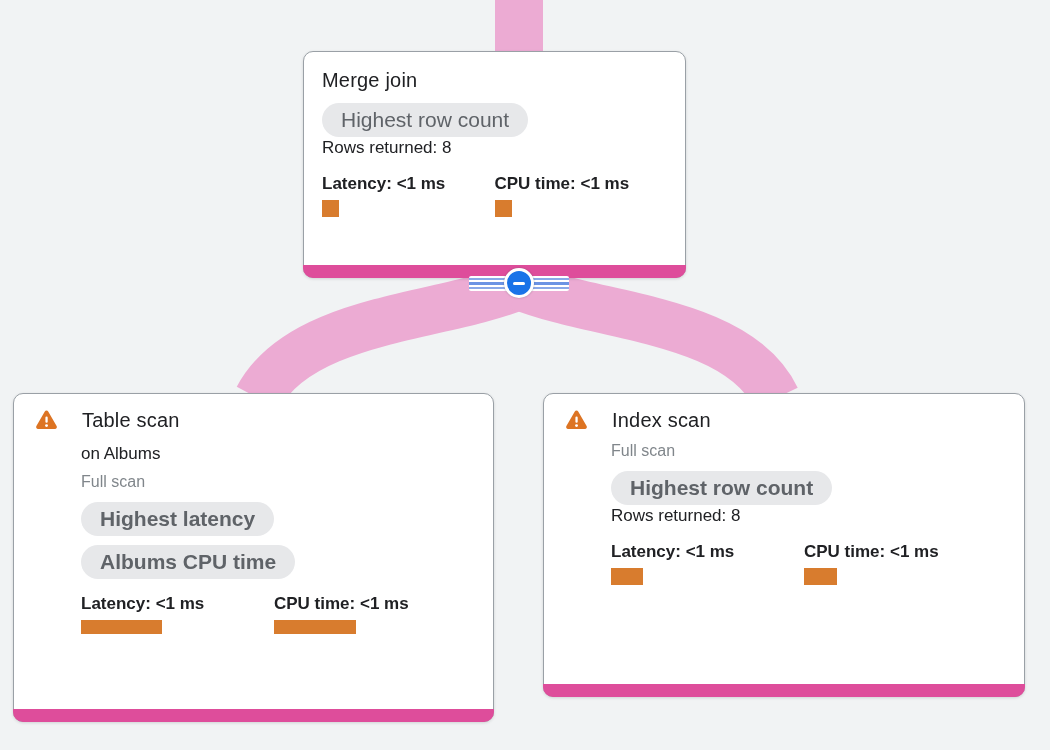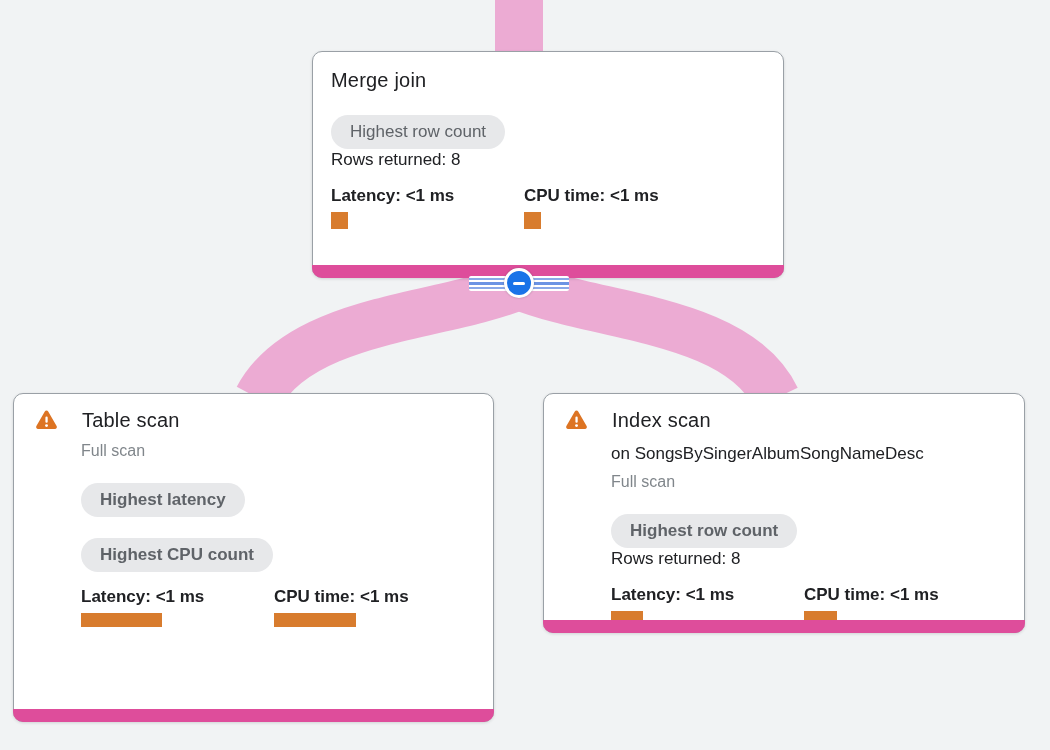--- a/index.html
+++ b/index.html
@@ -21,21 +21,21 @@
   }
   .card-inner{padding:14px 18px 0 18px;}
   .scan-inner{padding:12px 8px 0 20px;}
   .card-header{display:flex;align-items:center;gap:23px;}
   .card-title{font-size:20px;font-weight:500;letter-spacing:.2px;color:var(--text-primary);line-height:28px;}
   .scan-body{margin-left:47px;}
   .subtitle{font-size:17px;line-height:22px;margin-top:9px;color:var(--text-primary);}
   .scan-type{font-size:16px;line-height:22px;margin-top:6px;color:var(--text-secondary);}
   .badge{
     display:inline-block;background:var(--badge-bg);color:var(--badge-text);
-    font-size:17px;line-height:22px;padding:6px 19px;border-radius:18px;margin-top:21px;
+    font-size:21px;line-height:22px;padding:6px 19px;border-radius:18px;margin-top:9px;
   }
   .badge-stack .badge{display:table;font-weight:bold;}
   .rows-returned{font-size:17px;line-height:22px;}
   .metrics{display:flex;margin-top:14px;}
   .metric{width:193px;}
   .metric-label{font-size:17px;line-height:22px;font-weight:bold;}
   .metric-bar{background:var(--metric-orange);margin-top:5px;}
   .collapse-widget{position:absolute;z-index:3;left:469px;top:276px;width:100px;height:15px;}
   .collapse-track{
     position:absolute;left:0;top:0;width:100px;height:15px;border-radius:2px;
@@ -49,23 +49,23 @@
       #ffffff 13px,#ffffff 15px);
   }
   .collapse-button{
     position:absolute;left:35px;top:-8px;width:24px;height:24px;border-radius:50%;
     background:var(--collapse-blue);border:3px solid #ffffff;
     box-shadow:0 0 2px rgba(60,64,67,.4);
   }
   .minus-glyph{position:absolute;left:6px;top:10.5px;width:12px;height:3px;border-radius:2px;background:#ffffff;}
   .warning-icon{flex:0 0 auto;width:25px;height:22px;}
   
-  #merge-card{left:312px;top:51px;width:472px;height:227px;}
+  #merge-card{left:303px;top:51px;width:383px;height:227px;}
   #table-card{left:13px;top:393px;width:481px;height:329px;}
-  #index-card{left:543px;top:393px;width:482px;height:240px;}
+  #index-card{left:543px;top:393px;width:482px;height:304px;}
 </style>
 </head>
 <body>
 
 <div class="canvas">
 
   <svg class="edge-layer" width="1050" height="750">
     <rect x="495" y="0" width="48" height="56" style="fill:var(--edge-pink)"></rect>
     <path d="M 519 286 C 440 318, 300 318, 258 398" fill="none" style="stroke:var(--edge-pink)" stroke-width="48"></path>
     <path d="M 519 286 C 598 318, 738 318, 776 398" fill="none" style="stroke:var(--edge-pink)" stroke-width="48"></path>
@@ -101,24 +101,25 @@
     <div class="scan-inner">
       <div class="card-header">
         <svg class="warning-icon" viewBox="0 0 24 22">
           <path d="M10.3 2.4 L1.9 17.1 a1.95 1.95 0 0 0 1.7 2.95 H20.4 a1.95 1.95 0 0 0 1.7 -2.95 L13.7 2.4 a1.95 1.95 0 0 0 -3.4 0 Z" style="fill:var(--warning-orange)"></path>
           <rect x="10.9" y="7.6" width="2.3" height="6.2" rx="1.1" fill="#ffffff"></rect>
           <circle cx="12.05" cy="16.6" r="1.45" fill="#ffffff"></circle>
         </svg>
         <div class="card-title">Table scan</div>
       </div>
       <div class="scan-body">
+        <div class="subtitle">on Albums</div>
         <div class="scan-type">Full scan</div>
         <div class="badge-stack">
           <span class="badge">Highest latency</span>
-          <span class="badge">Highest CPU count</span>
+          <span class="badge">Albums CPU time</span>
         </div>
         <div class="metrics">
           <div class="metric">
             <div class="metric-label">Latency: &lt;1 ms</div>
             <div class="metric-bar" style="width:81px;height:14px"></div>
           </div>
           <div class="metric">
             <div class="metric-label">CPU time: &lt;1 ms</div>
             <div class="metric-bar" style="width:82px;height:14px"></div>
           </div>
@@ -132,21 +133,20 @@
     <div class="scan-inner">
       <div class="card-header">
         <svg class="warning-icon" viewBox="0 0 24 22">
           <path d="M10.3 2.4 L1.9 17.1 a1.95 1.95 0 0 0 1.7 2.95 H20.4 a1.95 1.95 0 0 0 1.7 -2.95 L13.7 2.4 a1.95 1.95 0 0 0 -3.4 0 Z" style="fill:var(--warning-orange)"></path>
           <rect x="10.9" y="7.6" width="2.3" height="6.2" rx="1.1" fill="#ffffff"></rect>
           <circle cx="12.05" cy="16.6" r="1.45" fill="#ffffff"></circle>
         </svg>
         <div class="card-title">Index scan</div>
       </div>
       <div class="scan-body">
-        <div class="subtitle">on SongsBySingerAlbumSongNameDesc</div>
         <div class="scan-type">Full scan</div>
         <div class="badge-stack">
           <span class="badge">Highest row count</span>
         </div>
         <div class="rows-returned">Rows returned: 8</div>
         <div class="metrics">
           <div class="metric">
             <div class="metric-label">Latency: &lt;1 ms</div>
             <div class="metric-bar" style="width:32px;height:17px"></div>
           </div>

